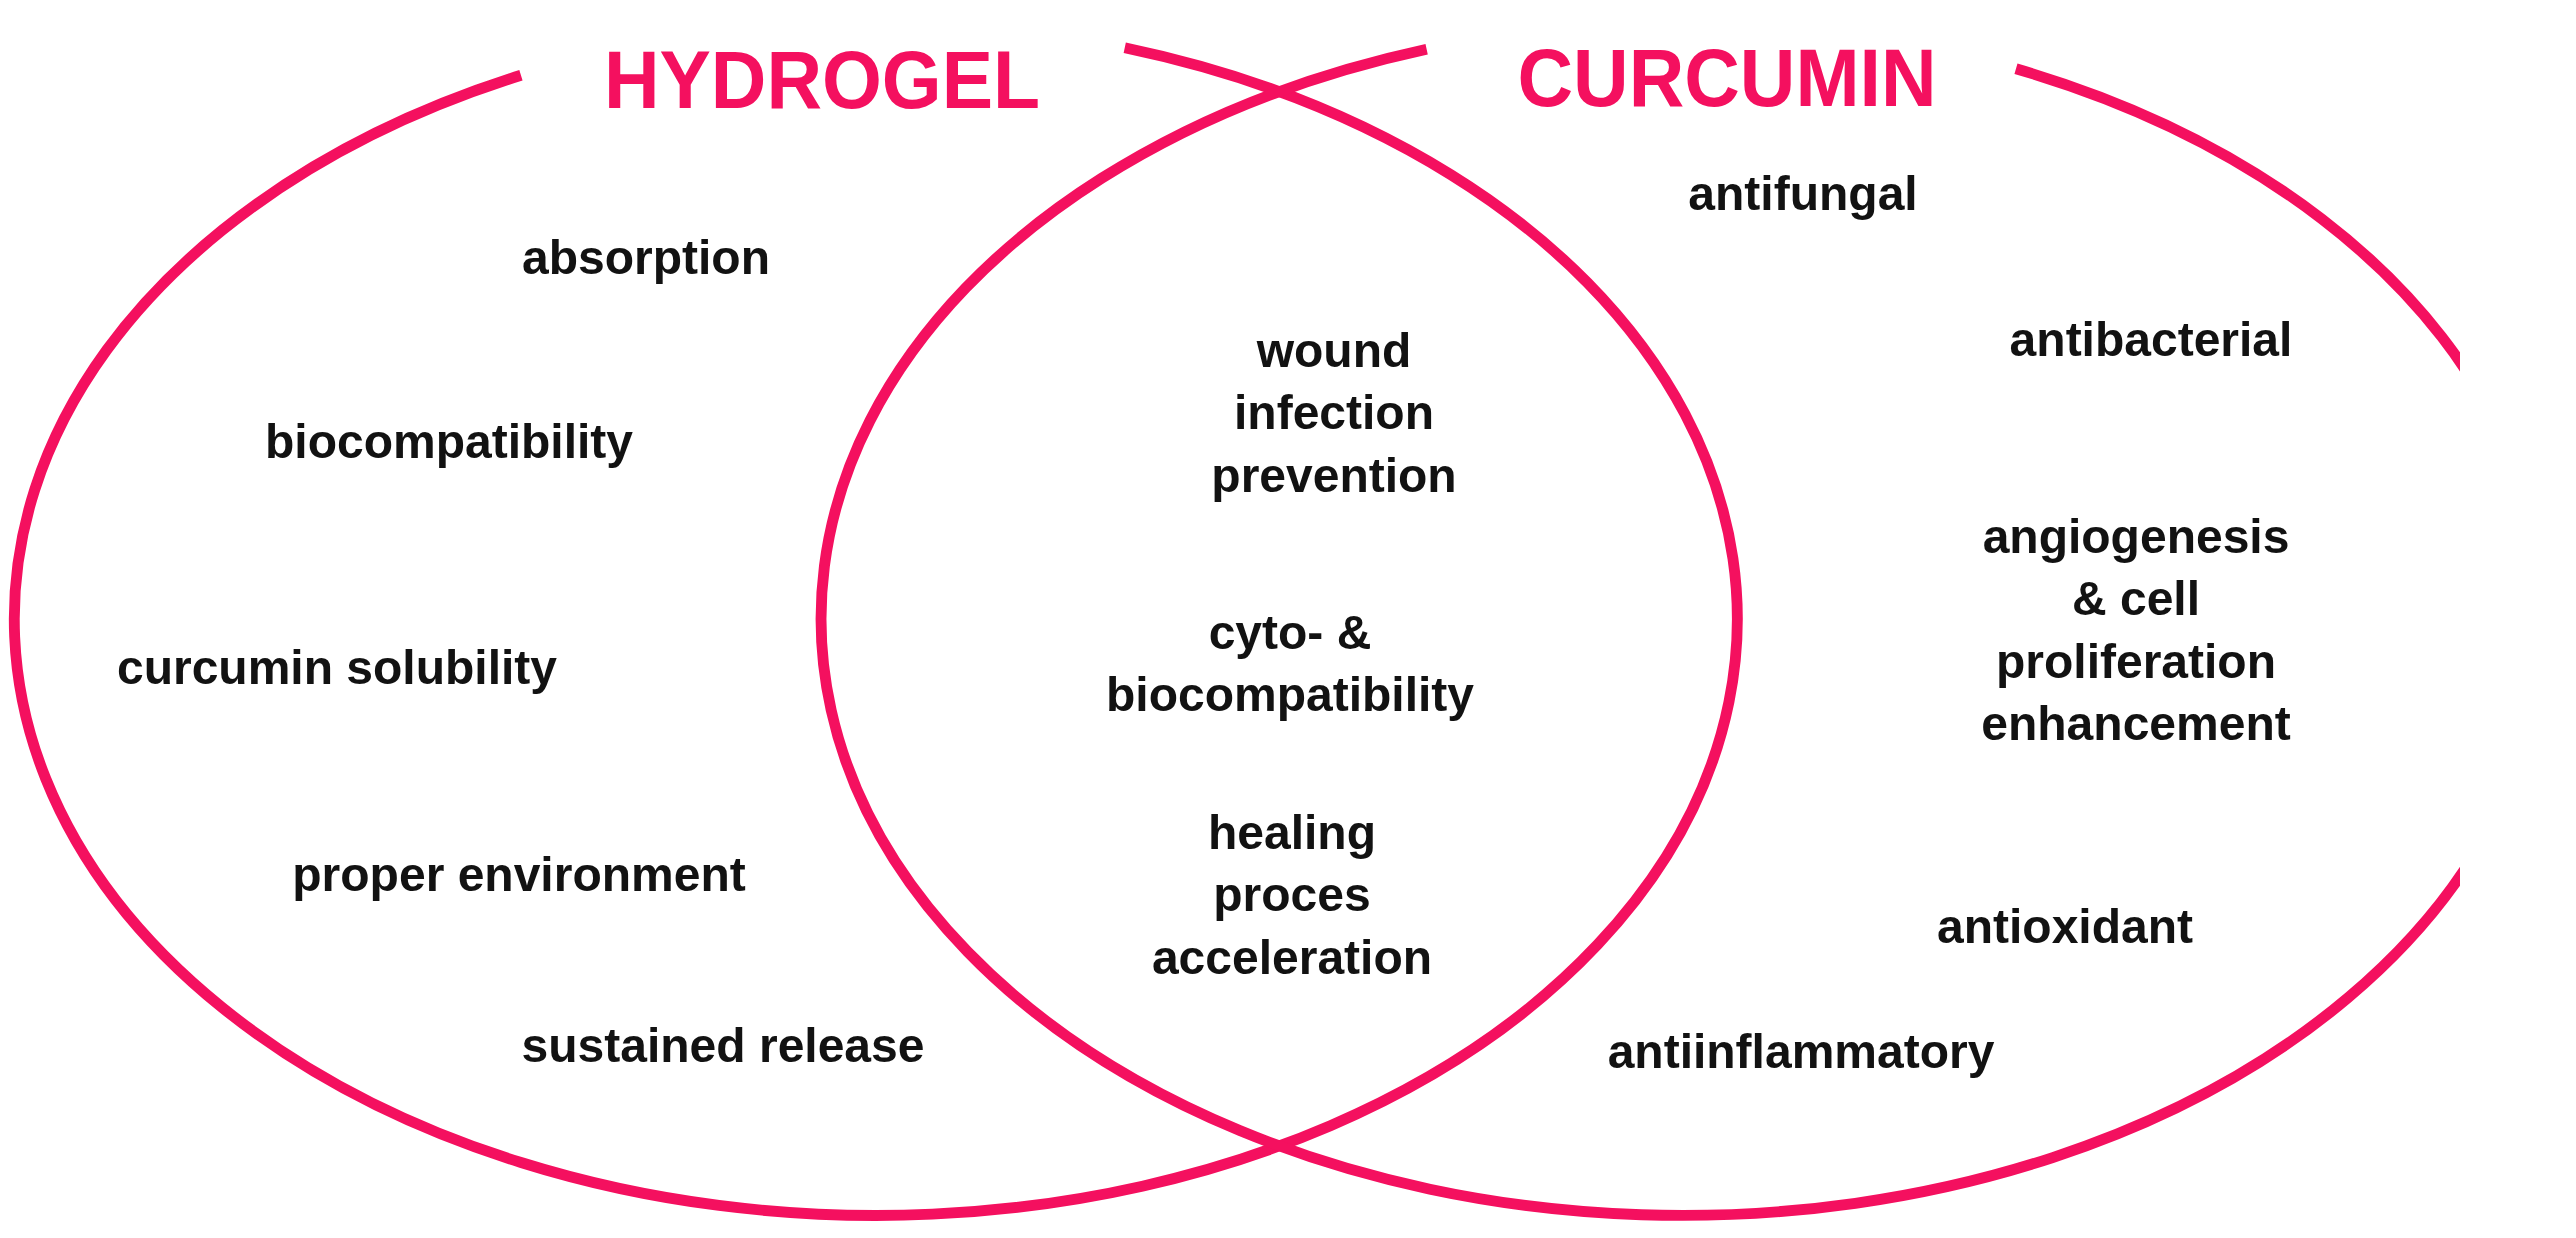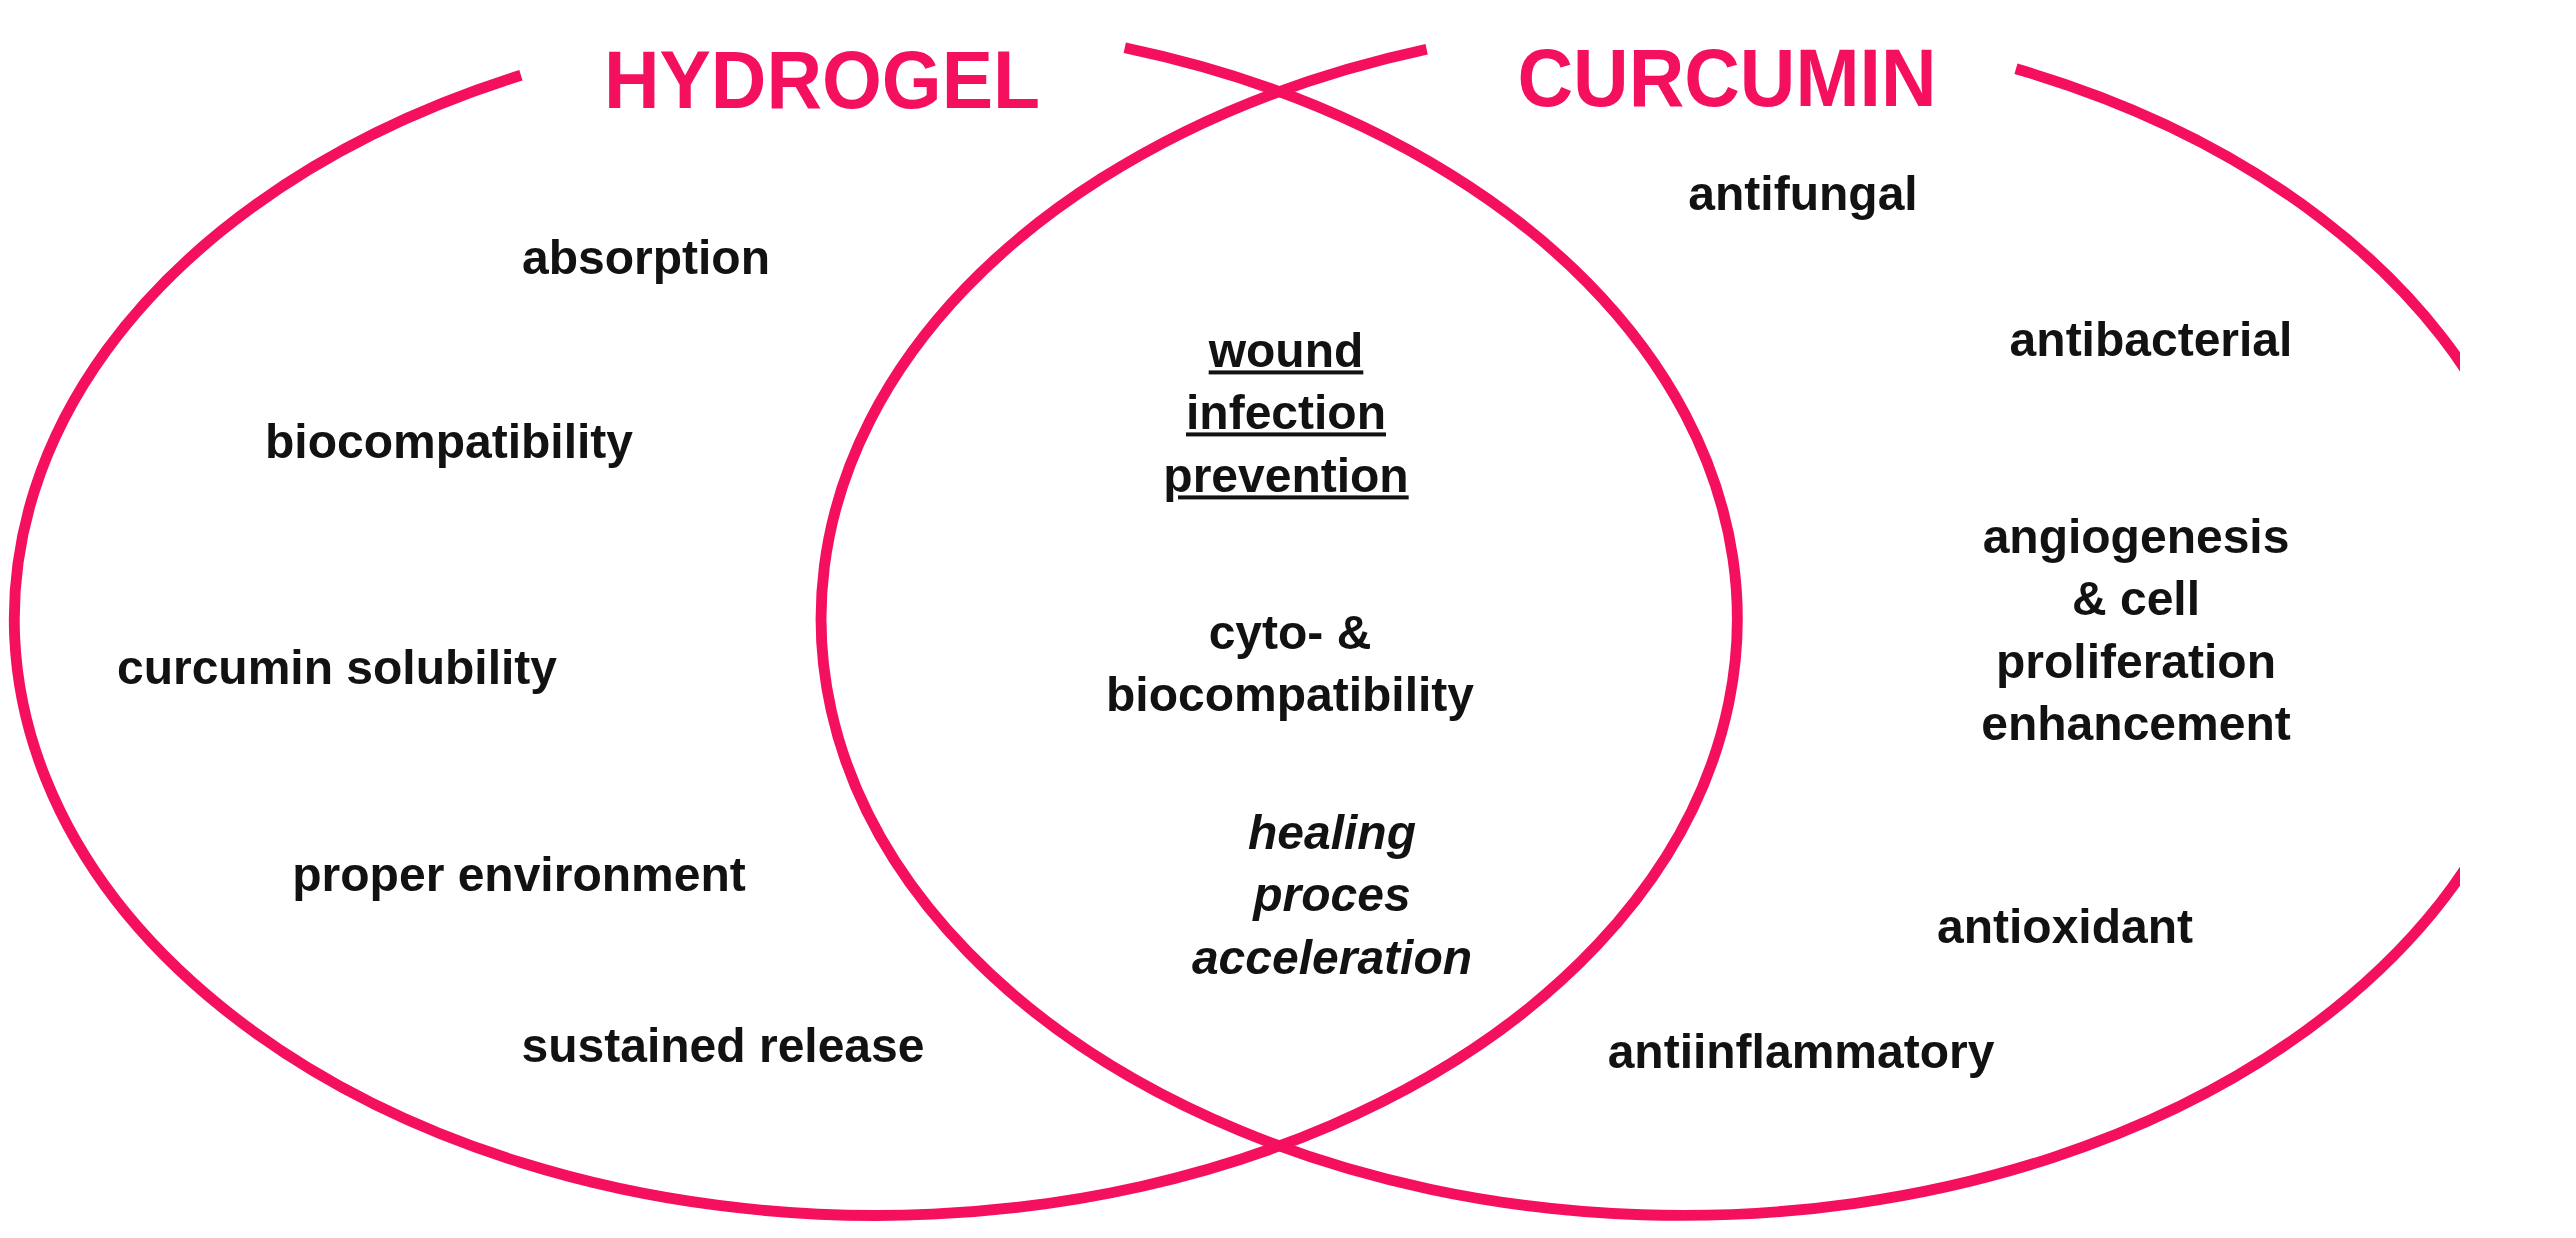--- a/index.html
+++ b/index.html
@@ -67,26 +67,26 @@
 
   <div class="title" style="left:822px;top:80px;">HYDROGEL</div>
   <div class="title" style="left:1727px;top:78px;">CURCUMIN</div>
 
   <div class="label" style="left:646px;top:258px;">absorption</div>
   <div class="label" style="left:449px;top:442px;">biocompatibility</div>
   <div class="label" style="left:337px;top:668px;">curcumin solubility</div>
   <div class="label" style="left:519px;top:875px;">proper environment</div>
   <div class="label" style="left:723px;top:1046px;">sustained release</div>
 
-  <div class="label" style="left:1286px;top:414px;text-decoration:underline;">wound
+  <div class="label" style="left:1334px;top:414px;">wound
 infection
 prevention</div>
   <div class="label" style="left:1290px;top:649px;margin-top:15px;">cyto- &amp;
 biocompatibility</div>
-  <div class="label" style="left:1332px;top:896px;font-style:italic;">healing
+  <div class="label" style="left:1292px;top:896px;">healing
 proces
 acceleration</div>
 
   <div class="label" style="left:1803px;top:194px;">antifungal</div>
   <div class="label" style="left:2151px;top:340px;">antibacterial</div>
   <div class="label" style="left:2136px;top:631px;text-align:center;">angiogenesis &amp; cell
 proliferation
 enhancement</div>
   <div class="label" style="left:2065px;top:927px;">antioxidant</div>
   <div class="label" style="left:1801px;top:1052px;">antiinflammatory</div>

